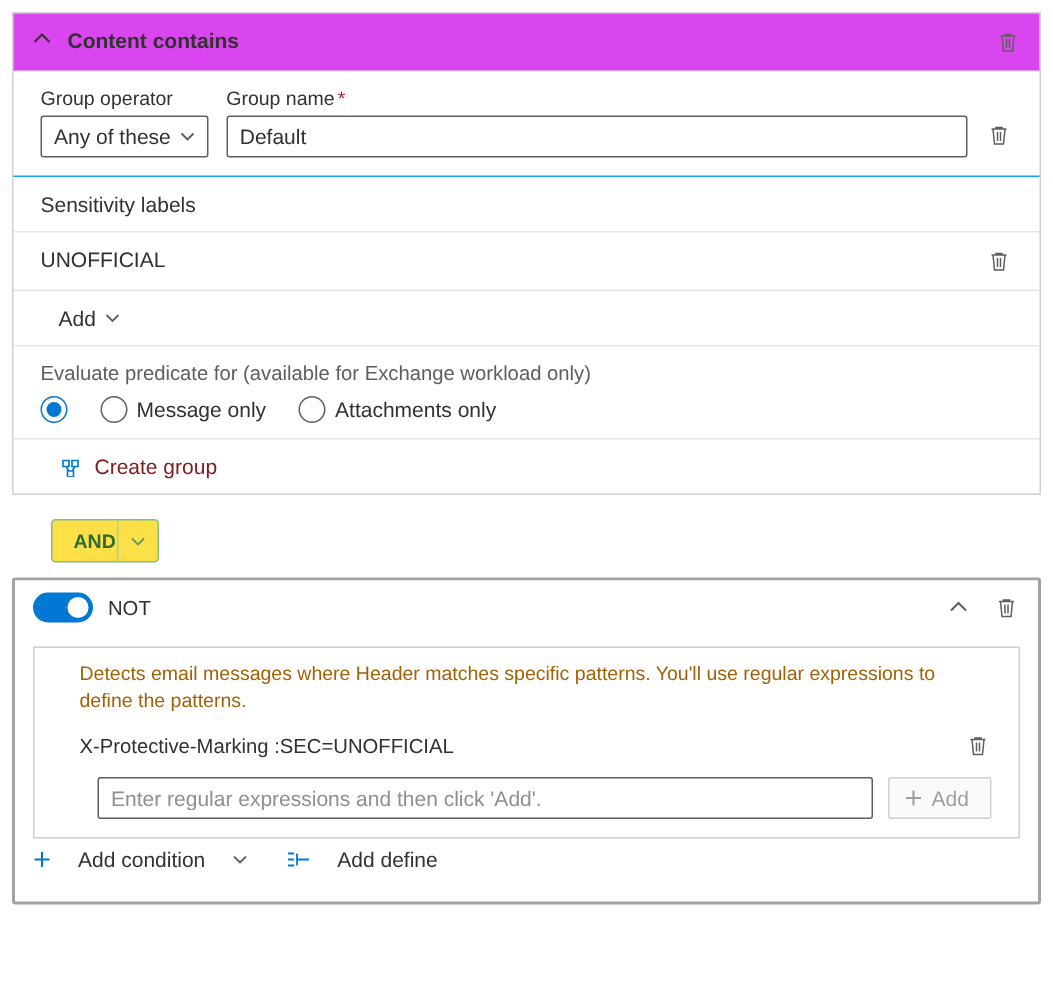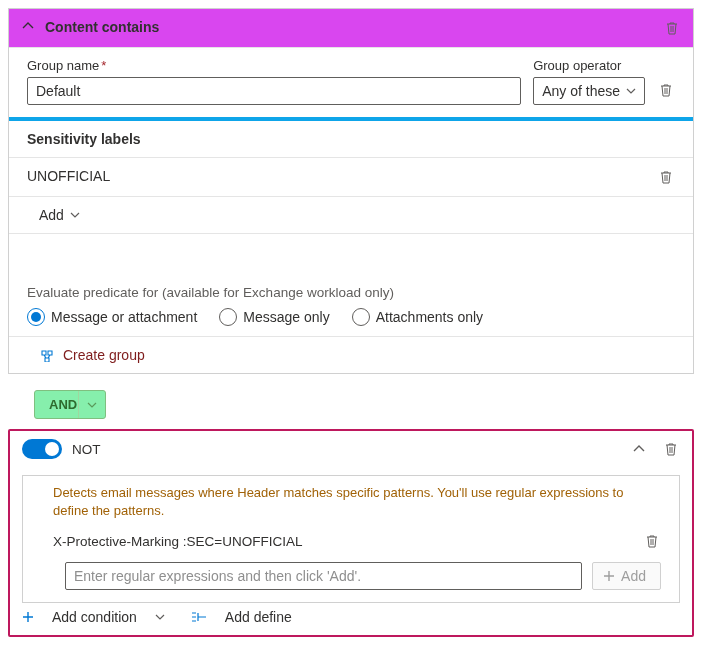--- a/index.html
+++ b/index.html
@@ -66,23 +66,23 @@
     padding: 5px 8px;
     font-size: 14px;
     display: flex;
     align-items: center;
     gap: 6px;
     background: #fff;
     cursor: pointer;
     min-width: 104px;
   }
   .section-label {
-    font-weight: 700;
+    font-weight: 400;
     padding: 10px 18px;
-    border-top: 4px solid #0ea5e9;
+    border-top: 1px solid #0ea5e9;
     border-bottom: 1px solid #e5e5e5;
   }
   .list-item {
     display: flex;
     padding: 10px 18px;
     border-bottom: 1px solid #e5e5e5;
     gap: 12px;
   }
   .list-item .txt { flex: 1; }
   .add-row {
@@ -94,21 +94,20 @@
     font-size: 14px;
   }
   .eval-block {
     padding: 10px 18px;
     border-bottom: 1px solid #e5e5e5;
   }
   .eval-block .hint {
     color: #605e5c;
     font-size: 13.5px;
     margin-bottom: 8px;
-    margin-top: 41px;
   }
   .radio-row { display: flex; align-items: center; gap: 22px; }
   .radio { display: flex; align-items: center; gap: 6px; cursor: pointer; }
   .radio .dot {
     width: 18px; height: 18px;
     border: 1px solid #605e5c;
     border-radius: 50%;
     display: flex; align-items: center; justify-content: center;
   }
   .radio.selected .dot { border-color: #0078d4; }
@@ -120,21 +119,21 @@
     display: flex; align-items: center; gap: 8px;
     color: #7f1d1d;
     cursor: pointer;
   }
   .create-icon { color: #0078d4; }
   .operator-pill {
     display: inline-flex;
     align-items: center;
     gap: 6px;
     border: 1px solid #7fbf7f;
-    background: #86efac;
+    background: #fde047;
     color: #2e6b2e;
     font-weight: 600;
     padding: 6px 28px 6px 14px;
     border-radius: 3px;
     font-size: 13px;
     margin: 6px 0 10px 26px;
     position: relative;
   }
   .operator-pill .sep {
     position: absolute;
@@ -144,23 +143,23 @@
     background: #9fd79f;
   }
   .operator-pill .ddchev {
     position: absolute;
     right: 8px;
     top: 50%;
     transform: translateY(-50%);
     color: #5a9a5a;
   }
   .not-panel {
-    border: 2px solid #be185d;
+    border: 2px solid #a3a3a3;
     border-radius: 2px;
-    padding-bottom: 10px;
+    padding-bottom: 20px;
   }
   .not-header {
     display: flex;
     align-items: center;
     padding: 8px 12px;
     gap: 10px;
     background: #fff;
   }
   .toggle {
     width: 40px; height: 20px;
@@ -242,35 +241,35 @@
     <span class="title">Content contains</span>
     <span class="trash-btn">
       <svg width="14" height="14" viewBox="0 0 14 14">
           <path d="M2 3h10M5 3V2h4v1M3 3l1 10h6l1-10M6 5v6M8 5v6" fill="none" stroke="#605e5c" stroke-width="1"></path>
         </svg>
     </span>
   </div>
 
   <div class="group-body">
     <div class="row">
-      <div class="field" style="flex:1;">
-        <label>
-          <span>Group name</span><span class="req">*</span>
-        </label>
-        <input type="text" value="Default" style="">
-      </div>
       <div class="field">
         <label>Group operator</label>
         <div class="select">
           <span>Any of these</span>
           <svg width="10" height="10" viewBox="0 0 10 10">
               <path d="M1 3 L5 7 L9 3" fill="none" stroke="#605e5c" stroke-width="1.2"></path>
             </svg>
         </div>
       </div>
+      <div class="field" style="flex:1;">
+        <label>
+          <span>Group name</span><span class="req">*</span>
+        </label>
+        <input type="text" value="Default" style="">
+      </div>
       <span class="trash-btn" style="margin-bottom:6px;">
         <svg width="14" height="14" viewBox="0 0 14 14">
             <path d="M2 3h10M5 3V2h4v1M3 3l1 10h6l1-10M6 5v6M8 5v6" fill="none" stroke="#605e5c" stroke-width="1"></path>
           </svg>
       </span>
     </div>
   </div>
 
   <div class="section-label">Sensitivity labels</div>
 
@@ -288,21 +287,20 @@
     <svg width="10" height="10" viewBox="0 0 10 10">
         <path d="M1 3 L5 7 L9 3" fill="none" stroke="#605e5c" stroke-width="1.2"></path>
       </svg>
   </div>
 
   <div class="eval-block">
     <div class="hint">Evaluate predicate for (available for Exchange workload only)</div>
     <div class="radio-row">
       <div class="radio selected">
         <span class="dot"></span>
-        <span>Message or attachment</span>
       </div>
       <div class="radio">
         <span class="dot"></span>
         <span>Message only</span>
       </div>
       <div class="radio">
         <span class="dot"></span>
         <span>Attachments only</span>
       </div>
     </div>

